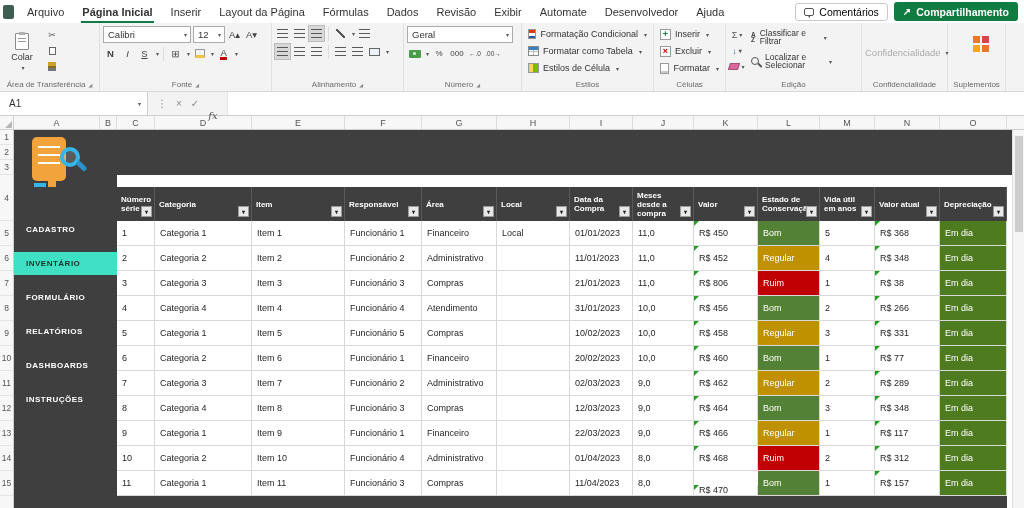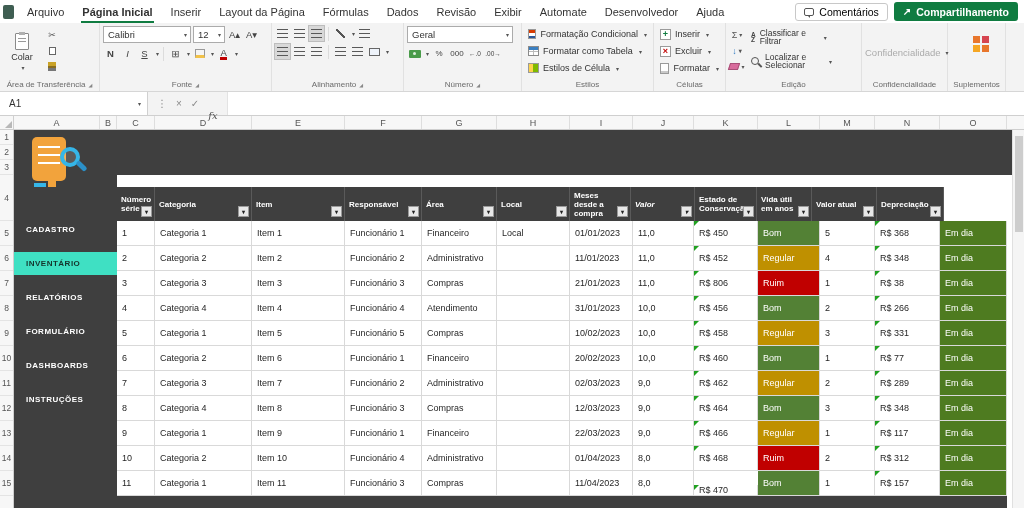--- a/index.html
+++ b/index.html
@@ -452,22 +452,22 @@
   <div class="sidebar">
     <div class="logo">
       <span class="logo-doc"></span>
       <span class="logo-mag"></span>
       <span class="logo-bar1"></span>
       <span class="logo-bar2"></span>
     </div>
     <div class="navitems">
         <div class="navitem">CADASTRO</div>
         <div class="navitem active">INVENTÁRIO</div>
+        <div class="navitem">FORMULÁRIO</div>
         <div class="navitem">RELATÓRIOS</div>
-        <div class="navitem">FORMULÁRIO</div>
         <div class="navitem">DASHBOARDS</div>
         <div class="navitem">INSTRUÇÕES</div>
       </div>
   </div>
   <div class="table">
     <div class="thead">
         <div class="th" style="width: 38px;">
           <span class="thtext">Número série</span>
           <span class="fbtn">▾</span>
         </div>
@@ -484,25 +484,29 @@
           <span class="fbtn">▾</span>
         </div>
         <div class="th" style="width: 75px;">
           <span class="thtext">Área</span>
           <span class="fbtn">▾</span>
         </div>
         <div class="th" style="width: 73px;">
           <span class="thtext">Local</span>
           <span class="fbtn">▾</span>
         </div>
+        <div class="th" style="width: 63px;">
+          <span class="thtext">Data da Compra</span>
+          <span class="fbtn">▾</span>
+        </div>
         <div class="th" style="width: 61px;">
           <span class="thtext">Meses desde a compra</span>
           <span class="fbtn">▾</span>
         </div>
-        <div class="th" style="width: 64px; font-style: italic;">
+        <div class="th" style="width: 64px;">
           <span class="thtext">Valor</span>
           <span class="fbtn">▾</span>
         </div>
         <div class="th" style="width: 62px;">
           <span class="thtext">Estado de Conservação</span>
           <span class="fbtn">▾</span>
         </div>
         <div class="th" style="width: 55px;">
           <span class="thtext">Vida útil em anos</span>
           <span class="fbtn">▾</span>

